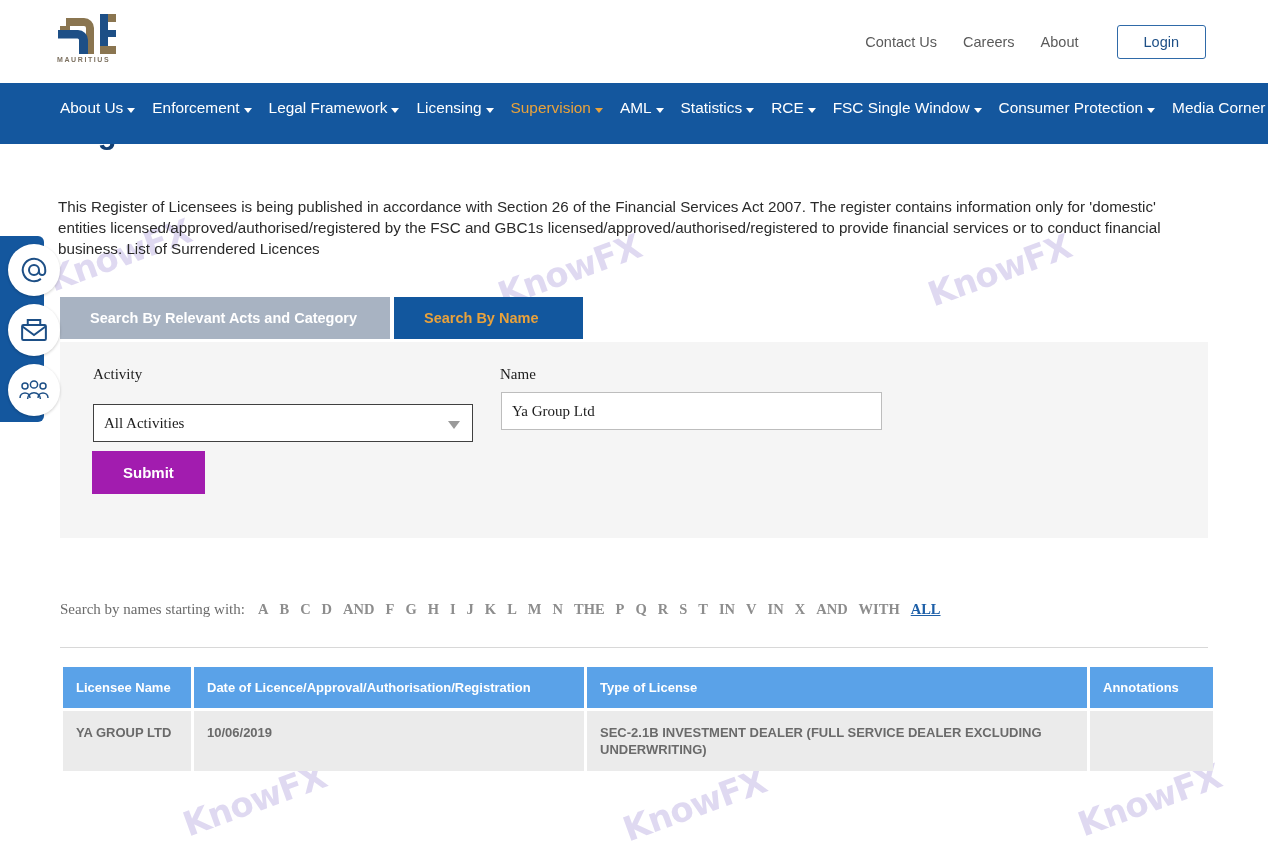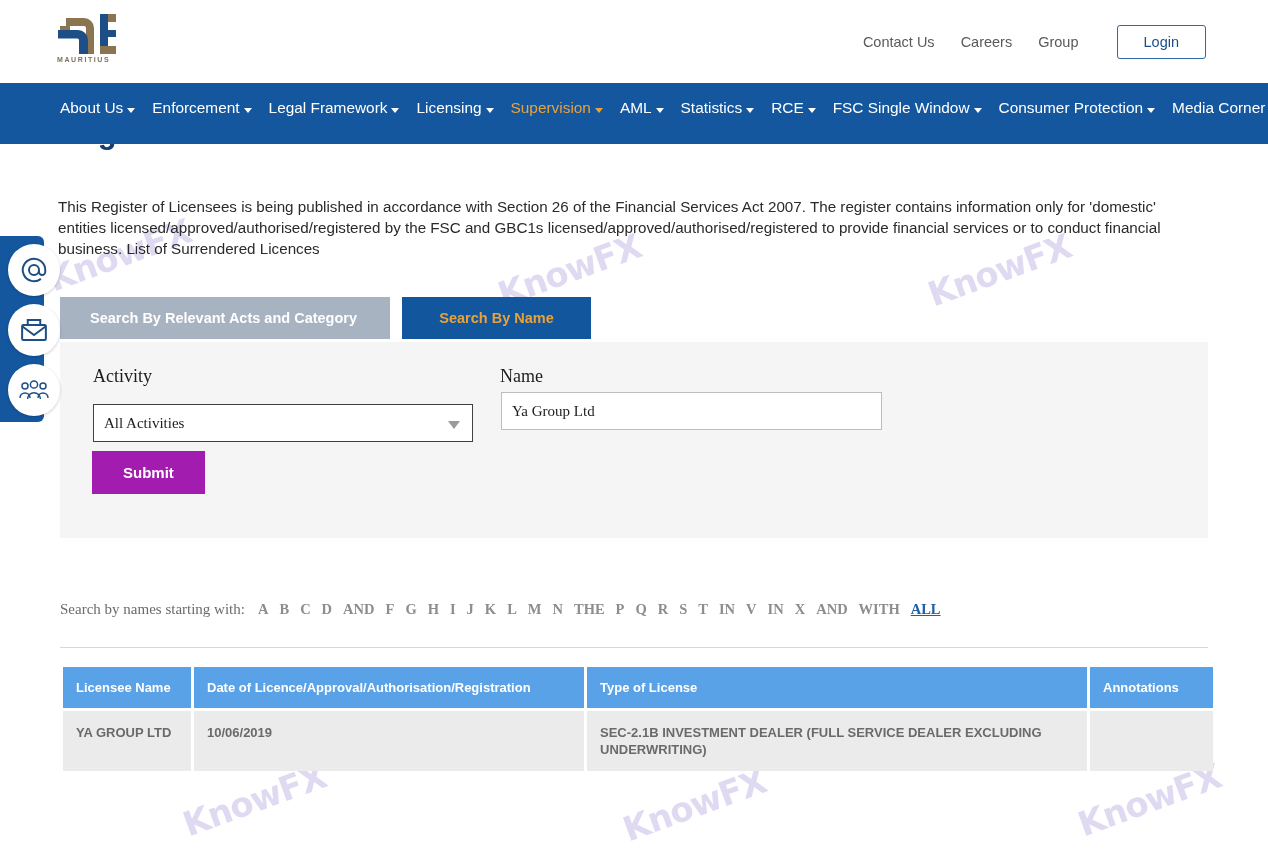--- a/index.html
+++ b/index.html
@@ -106,29 +106,29 @@
     font-family: "Liberation Sans", sans-serif;
   }
 
   
   .tabs { position: absolute; top: 164px; left: 60px; display: flex; }
   .tab {
     font-size: 14.5px; font-weight: bold; padding: 13px 30px;
     cursor: pointer; font-family: "Liberation Sans", sans-serif;
   }
   .tab-inactive { background: #a8b3c2; color: #ffffff; min-width: 330px; }
-  .tab-active { background: #12579e; color: #e9a23b; margin-left: 12px; min-width: 189px; text-align: center; }
+  .tab-active { background: #12579e; color: #e9a23b; margin-left: 4px; min-width: 189px; }
 
   
   .formpanel {
     position: absolute; top: 209px; left: 60px; width: 1148px; height: 196px;
     background: #f5f5f5;
   }
   .field-label {
-    position: absolute; font-size: 18px; color: #1c1c1c;
+    position: absolute; font-size: 15px; color: #1c1c1c;
     font-family: "Liberation Serif", serif;
   }
   .lbl-activity { top: 24px; left: 33px; }
   .lbl-name { top: 24px; left: 440px; }
 
   .select-box {
     position: absolute; top: 62px; left: 33px; width: 380px; height: 38px;
     background: #ffffff; border: 1px solid #404040;
     display: flex; align-items: center; padding: 0 10px;
     font-size: 15px; color: #1c1c1c; font-family: "Liberation Serif", serif;
@@ -223,21 +223,21 @@
           <path d="M52 24 h8 v7 h-8 z" fill="#1d4f86"></path>
           <path d="M44 40 h16 v8 h-16 z" fill="#8a7550"></path>
         </svg>
       </div>
       <div class="logo-caption">MAURITIUS</div>
     </div>
 
     <div class="toplinks">
       <a class="toplink" href="#">Contact Us</a>
       <a class="toplink" href="#">Careers</a>
-      <a class="toplink" href="#">Group</a>
+      <a class="toplink" href="#">About</a>
       <button class="login-btn">Login</button>
     </div>
   </div>
 
   <div class="navbar">
     <div class="navinner" id="nav-items">
         <div class="navitem">
           <span>About Us</span>
           <span class="caret"></span>
         </div>

